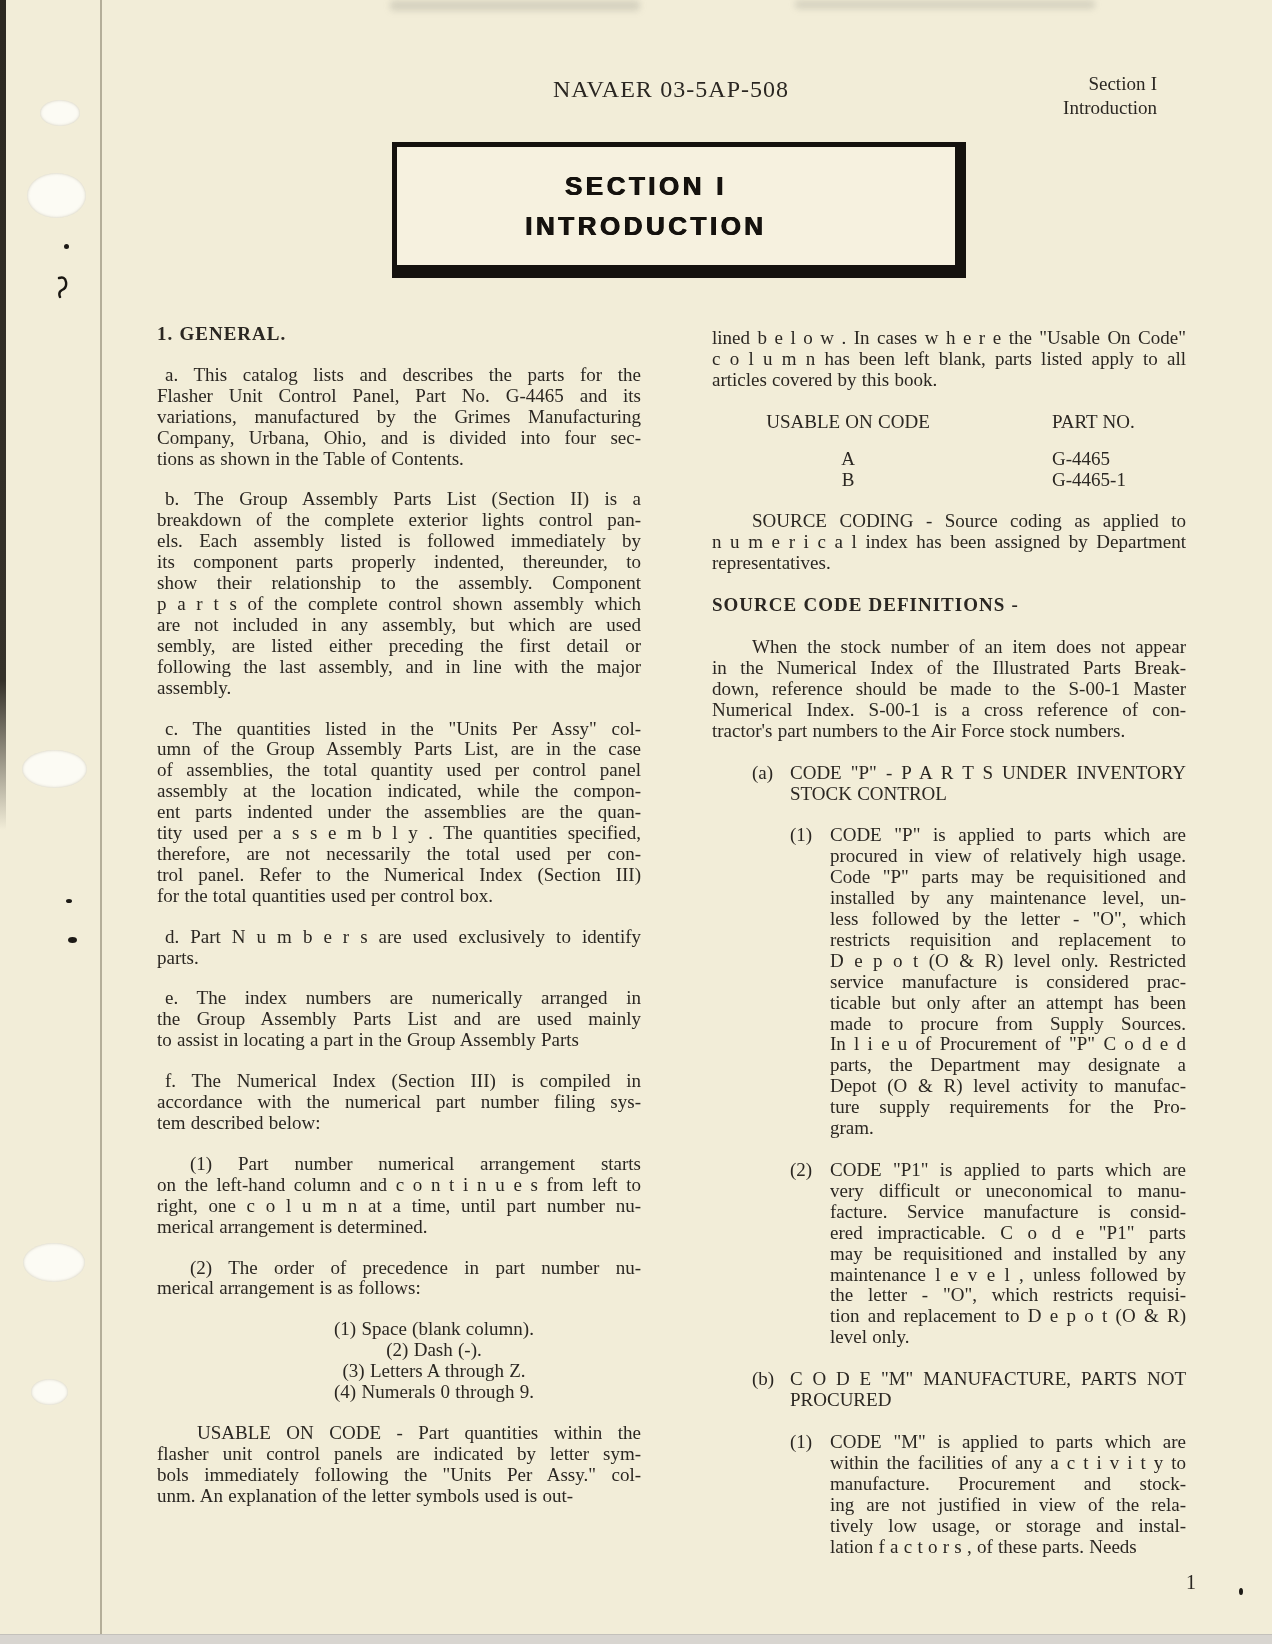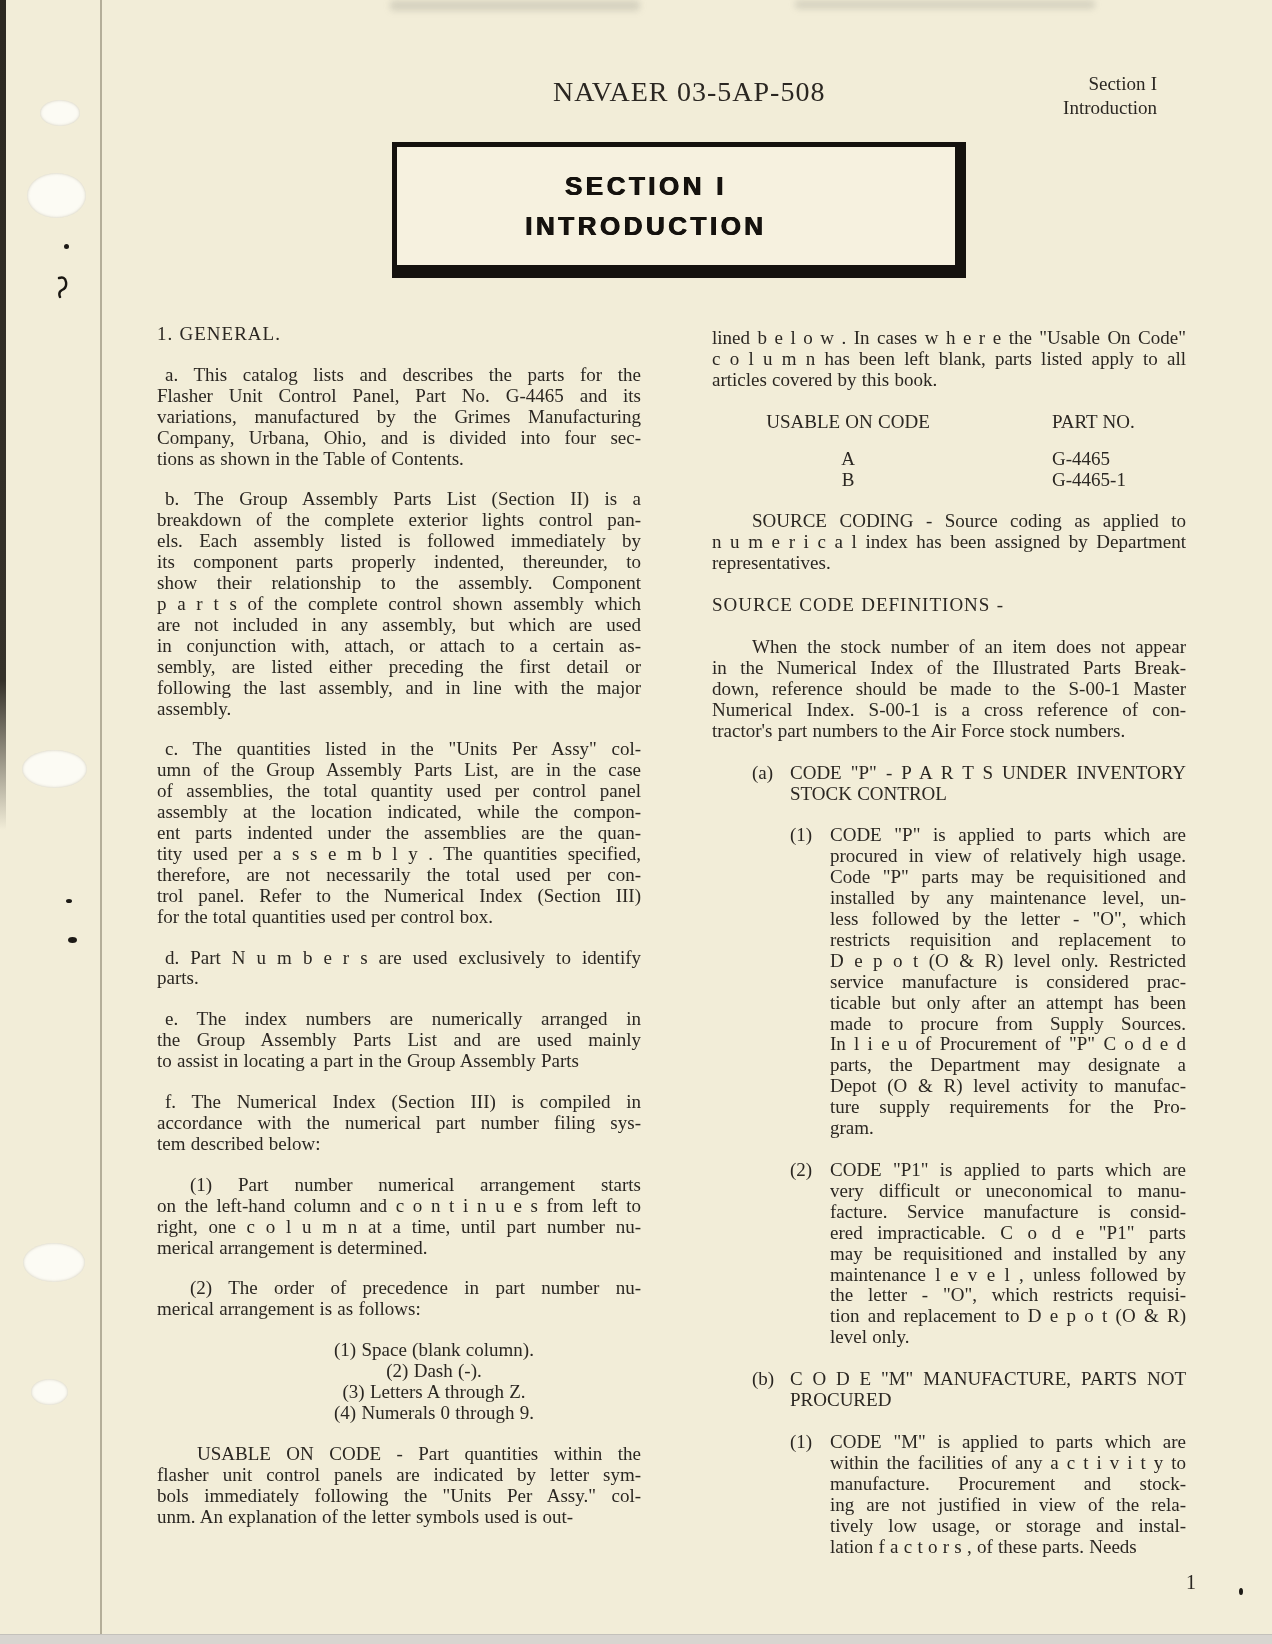--- a/index.html
+++ b/index.html
@@ -32,21 +32,21 @@
   .speck{position:absolute;background:#1d1a16;border-radius:50%;}
   .speck1{left:64px;top:244px;width:5px;height:5px;}
   .speck2{left:66px;top:899px;width:6px;height:4px;}
   .speck3{left:68px;top:937px;width:9px;height:6px;}
   .speck4{left:1239px;top:1588px;width:4px;height:7px;}
   .squiggle{position:absolute;left:56px;top:276px;}
   .smudge{position:absolute;background:rgba(120,118,108,.22);filter:blur(3px);border-radius:4px;}
   .smudge1{left:390px;top:0;width:250px;height:11px;}
   .smudge2{left:795px;top:0;width:300px;height:9px;}
   
-  .doc-number{position:absolute;left:553px;top:76px;font-size:28px;letter-spacing:1px;white-space:nowrap;}
+  .doc-number{position:absolute;left:553px;top:76px;font-size:24px;letter-spacing:1px;white-space:nowrap;}
   .section-ref{position:absolute;right:115px;top:72px;text-align:right;font-size:19px;line-height:24px;}
   
   .title-box{
     position:absolute;left:392px;top:142px;width:574px;height:136px;box-sizing:border-box;
     border:5px solid #15120e;border-right-width:11px;border-bottom-width:13px;
     background:#f6f1df;
     display:flex;flex-direction:column;align-items:center;justify-content:center;row-gap:9px;
   }
   .title-box .t-line{
     transform:translateX(-30px);
@@ -62,21 +62,21 @@
   #right-col .block{margin-bottom:21px;}
   .ln{min-height:20.9px;}
   .para .lns .ln,.para-flush .lns .ln,.para-indent .lns .ln,.num-para .lns .ln,
   .hang-a .lns .ln,.hang-num .lns .ln{text-align:justify;text-align-last:justify;}
   .para .lns .ln:last-child,.para-flush .lns .ln:last-child,.para-indent .lns .ln:last-child,
   .num-para .lns .ln:last-child,.hang-a .lns .ln:last-child,.hang-num .lns .ln:last-child{text-align-last:left;}
   .para .lns .ln:first-child{text-indent:8px;}
   .para-indent .lns .ln:first-child{text-indent:40px;}
   .num-para .lns .ln:first-child{text-indent:33px;}
   .list .lns{padding-left:70px;text-align:center;}
-  .heading .lns .ln{letter-spacing:1px;}
+  .heading .lns .ln{letter-spacing:1px;font-weight:bold;}
   .hang-a{position:relative;padding-left:78px;}
   .hang-a .hlabel{position:absolute;left:40px;top:0;}
   .hang-num{position:relative;padding-left:118px;}
   .hang-num .hlabel{position:absolute;left:78px;top:0;}
   
   .table .t-head{display:flex;margin-bottom:16px;}
   .table .t-row{display:flex;}
   .table .c1{width:272px;text-align:center;}
   .table .c2{flex:1;padding-left:68px;}
   
@@ -133,21 +133,20 @@
     </div>
     <div class="block para">
       <div class="lns">
         <div class="ln">b.   The Group Assembly Parts List (Section II) is a</div>
         <div class="ln">breakdown of the complete exterior lights control pan-</div>
         <div class="ln">els.  Each assembly listed is followed immediately by</div>
         <div class="ln">its component parts properly indented,  thereunder,  to</div>
         <div class="ln">show their relationship to the assembly.   Component</div>
         <div class="ln">p a r t s  of the complete control shown assembly which</div>
         <div class="ln">are not included in any assembly,  but which are used</div>
-        <div class="ln">in conjunction with,  attach,  or attach to a certain as-</div>
         <div class="ln">sembly,  are listed either preceding the first detail or</div>
         <div class="ln">following the last assembly,  and in line with the major</div>
         <div class="ln">assembly.</div>
       </div>
     </div>
     <div class="block para">
       <div class="lns">
         <div class="ln">c.   The quantities listed in the "Units Per Assy" col-</div>
         <div class="ln">umn of the Group Assembly Parts List,  are in the case</div>
         <div class="ln">of assemblies,  the total quantity used per control panel</div>

